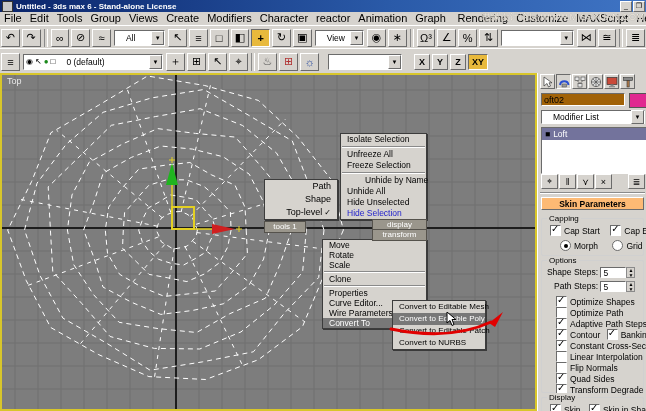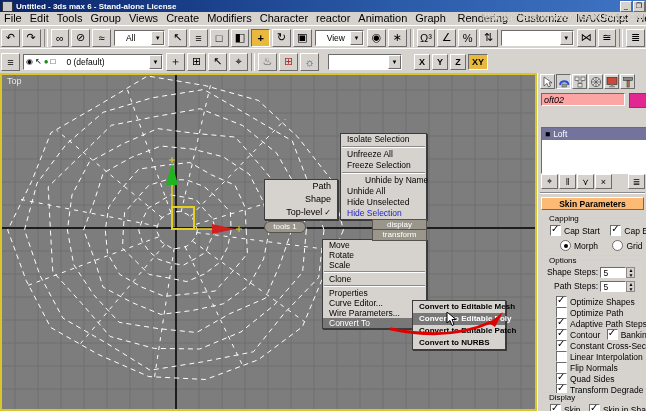--- a/index.html
+++ b/index.html
@@ -41,21 +41,21 @@
   .msep{height:0;border-top:1px solid #8a8a8a;border-bottom:1px solid #fff;margin:1px 1px;}
   .quad-label{position:absolute;background:#9a968c;color:#fff;font-size:8px;line-height:10px;text-align:center;border:1px solid #55524c;z-index:21;}
   .chk-after{font-size:8px;margin-left:2px;}
   #red-swoosh{position:absolute;left:385px;top:308px;z-index:40;pointer-events:none;}
   #cursor-arrow{position:absolute;left:446px;top:312px;z-index:41;pointer-events:none;}
   
   #panel{position:absolute;left:537px;top:73px;width:109px;height:338px;background:#d6d3ce;border-left:1px solid #fff;font-size:8.5px;}
   #panel-tabs{position:absolute;left:2px;top:1px;display:flex;gap:1px;}
   .ptab{width:15px;height:15px;background:#d6d3ce;border:1px solid;border-color:#fff #6b6b6b #6b6b6b #fff;display:flex;align-items:center;justify-content:center;box-sizing:border-box;}
   .ptab.active{border-color:#6b6b6b #fff #fff #6b6b6b;}
-  .field{background:#fca5a5;border:1px solid;border-color:#6b6b6b #fff #fff #6b6b6b;box-sizing:border-box;font-style:italic;}
+  .field{background:#a16207;border:1px solid;border-color:#6b6b6b #fff #fff #6b6b6b;box-sizing:border-box;}
   #obj-name{position:absolute;left:3px;top:20px;width:84px;height:13px;font-size:9px;padding-left:2px;font-family:"Liberation Sans",sans-serif;border:1px solid;border-color:#6b6b6b #fff #fff #6b6b6b;}
   #obj-color{position:absolute;left:91px;top:20px;width:16px;height:13px;border:1px solid #555;}
   #mod-list{position:absolute;left:3px;top:37px;width:104px;height:14px;}
   #stack{position:absolute;left:3px;top:54px;width:104px;height:45px;background:#fff;border:1px solid;border-color:#6b6b6b #fff #fff #6b6b6b;}
   #stack .srow{height:12px;line-height:12px;background:#73739c;color:#fff;padding-left:3px;}
   #stack .srow .sq{color:#000;margin-right:3px;}
   #stack-tools{position:absolute;left:3px;top:101px;display:flex;gap:1px;}
   .sbtn{width:17px;height:15px;background:#d6d3ce;border:1px solid;border-color:#fff #6b6b6b #6b6b6b #fff;display:flex;align-items:center;justify-content:center;font-size:9px;box-sizing:border-box;}
   #panel-div{position:absolute;left:2px;top:119px;width:105px;border-top:1px solid #8a8a8a;border-bottom:1px solid #fff;}
   #rollout-hdr{position:absolute;left:3px;top:124px;width:103px;height:13px;background:#fdba74;border:1px solid;border-color:#fff #6b6b6b #6b6b6b #fff;text-align:center;line-height:12px;font-weight:bold;font-size:8.5px;box-sizing:border-box;}
@@ -245,21 +245,21 @@
       </svg>
     <div id="vp-border"></div>
     <div id="vp-label">Top</div>
   </div>
 
   <div class="menu-box" style="left:264px;top:179px;width:72px;">
     <div class="menu-item tall"><span>Path</span></div>
     <div class="menu-item tall"><span>Shape</span></div>
     <div class="menu-item tall"><span>Top-level</span><span class="chk-after">✓</span></div>
   </div>
-  <div class="quad-label" style="left:264px;top:221px;width:40px;border-radius:6px;">tools 1</div>
+  <div class="quad-label" style="left:264px;top:221px;width:40px;">tools 1</div>
 
   <div class="menu-box" style="left:340px;top:133px;width:85px;">
     <div class="menu-item" style="height:11px;line-height:11px;">Isolate Selection</div>
     <div class="msep"></div>
     <div class="menu-item" style="height:11px;line-height:11px;">Unfreeze All</div>
     <div class="menu-item" style="height:11px;line-height:11px;">Freeze Selection</div>
     <div class="msep"></div>
     <div class="menu-item" style="height:11px;line-height:11px;padding-left:24px;">Unhide by Name</div>
     <div class="menu-item" style="height:11px;line-height:11px;">Unhide All</div>
     <div class="menu-item" style="height:11px;line-height:11px;">Hide Unselected</div>
@@ -274,21 +274,21 @@
     <div class="menu-item">Scale</div>
     <div class="msep"></div>
     <div class="menu-item">Clone</div>
     <div class="msep"></div>
     <div class="menu-item">Properties</div>
     <div class="menu-item">Curve Editor...</div>
     <div class="menu-item">Wire Parameters...</div>
     <div class="menu-item hl">Convert To</div>
   </div>
 
-  <div class="menu-box" style="left:412px;top:300px;width:92px;z-index:30;font-weight:bold;">
+  <div class="menu-box" style="left:392px;top:300px;width:92px;z-index:30;">
     <div class="menu-item" style="height:12px;line-height:12px;font-size:8px;">Convert to Editable Mesh</div>
     <div class="menu-item hl" style="height:12px;line-height:12px;font-size:8px;">Convert to Editable Poly</div>
     <div class="menu-item" style="height:12px;line-height:12px;font-size:8px;">Convert to Editable Patch</div>
     <div class="menu-item" style="height:12px;line-height:12px;font-size:8px;">Convert to NURBS</div>
   </div>
 
   <svg id="red-swoosh" width="130" height="34">
     <path d="M6,21 C45,29 78,27 106,14" stroke="#e10000" stroke-width="3" fill="none" stroke-linecap="round"></path>
     <polygon points="104,15 118,4 110,19" fill="#e10000"></polygon>
   </svg>
@@ -333,20 +333,24 @@
         </span>
       <span class="ptab">
           <svg width="12" height="12">
             <rect x="1.5" y="1.5" width="9" height="3" fill="#8a8a8a" stroke="#333" stroke-width="0.6"></rect>
             <rect x="5" y="4.5" width="2.2" height="6.5" fill="#b07a4a" stroke="#333" stroke-width="0.6"></rect>
           </svg>
         </span>
     </div>
     <input id="obj-name" class="field" value="oft02" style="">
     <div id="obj-color" style="background: rgb(224, 40, 144);"></div>
+    <div id="mod-list" class="dropdown" style="margin:0;">
+      <span class="ddtext">Modifier List</span>
+      <span class="dd-arrow">▼</span>
+    </div>
     <div id="stack">
       <div class="srow"><span class="sq">■</span><span>Loft</span></div>
     </div>
     <div id="stack-tools">
       <span class="sbtn">⌖</span>
       <span class="sbtn">‖</span>
       <span class="sbtn">⋎</span>
       <span class="sbtn">×</span>
       <span class="sbtn" style="margin-left:15px;">≣</span>
     </div>

